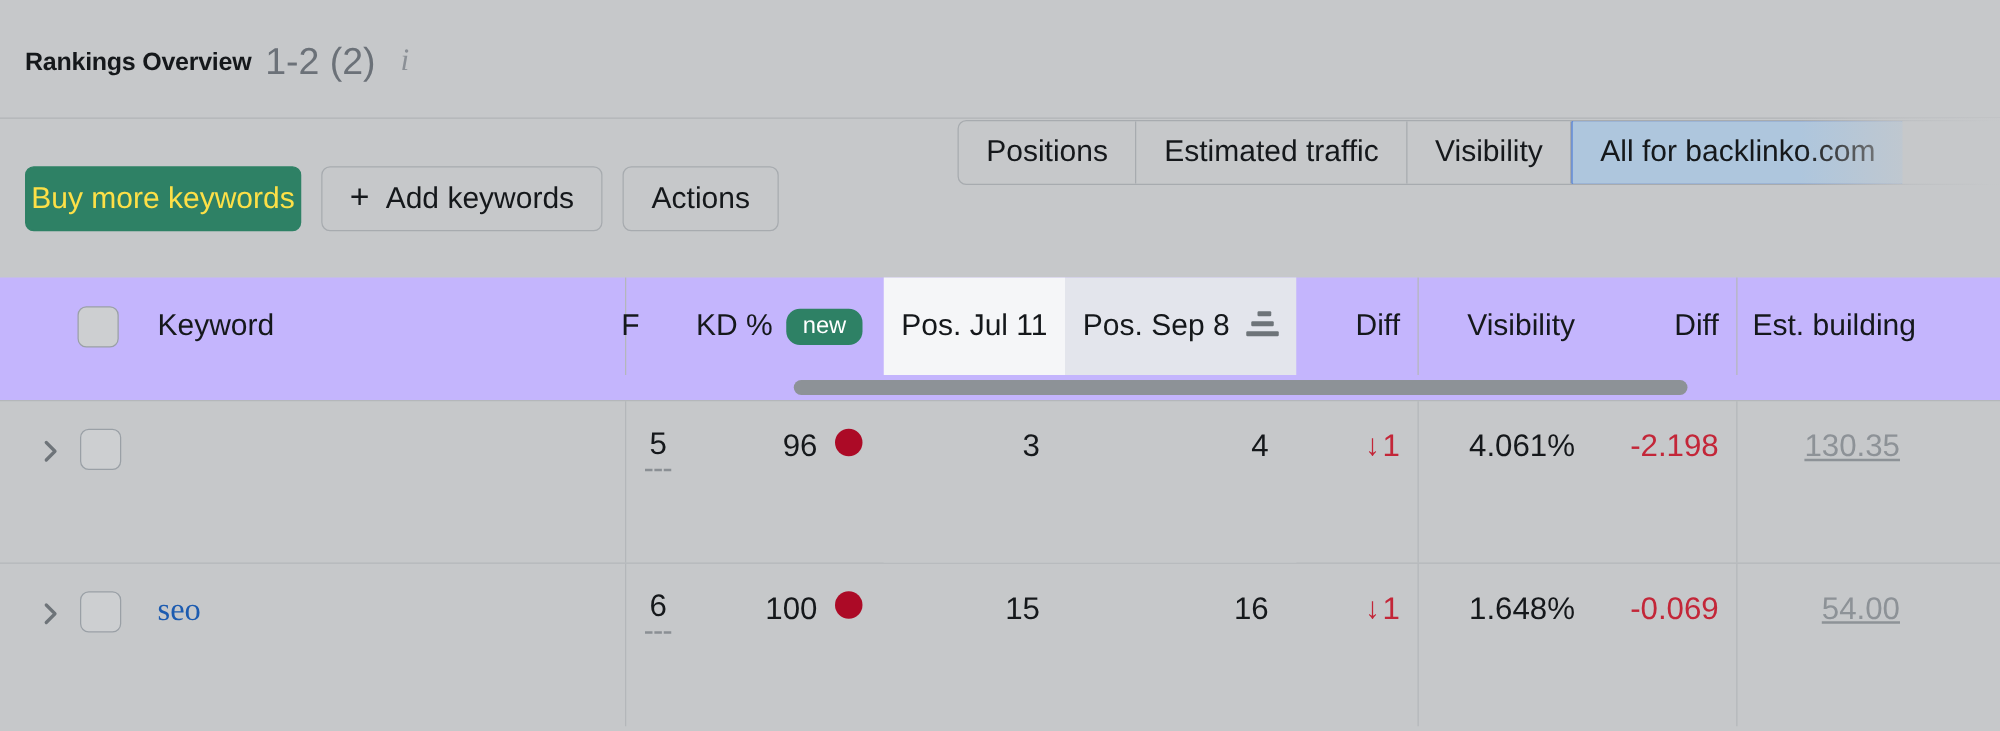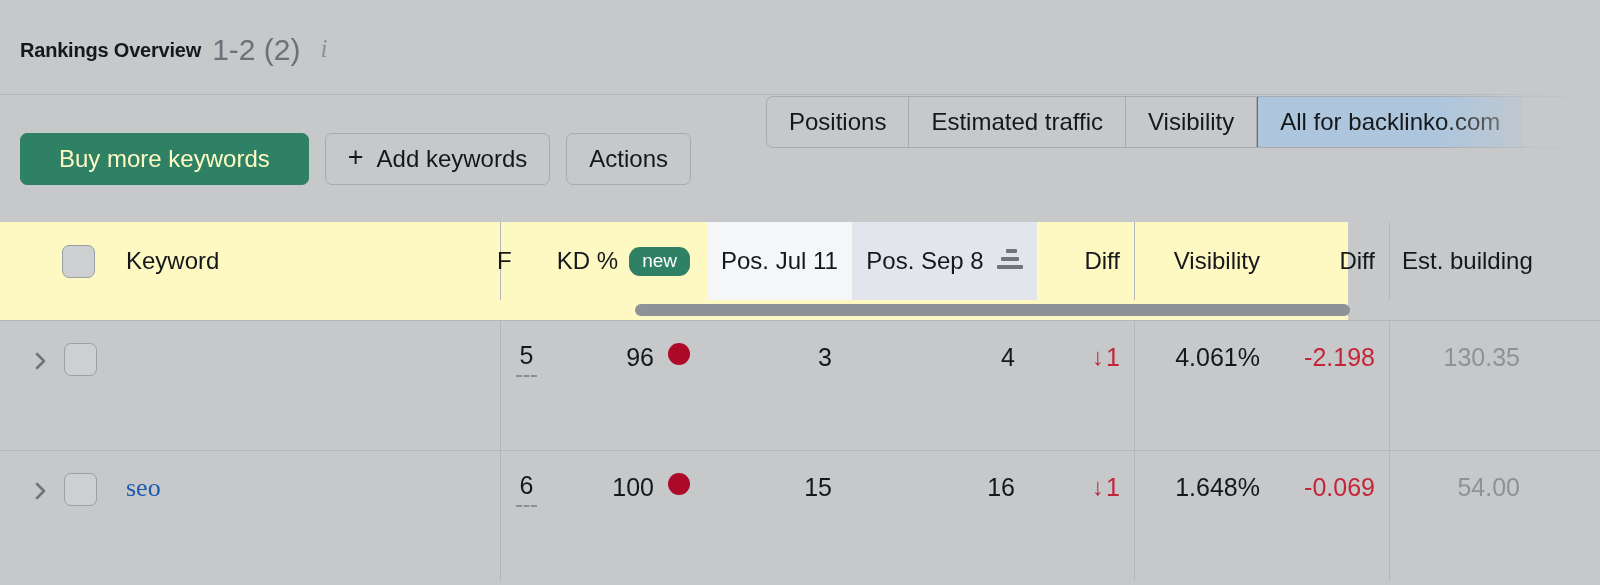--- a/index.html
+++ b/index.html
@@ -67,22 +67,22 @@
     display: inline-flex;
     align-items: center;
     justify-content: center;
     border-radius: 7px;
     font-size: 24px;
     cursor: pointer;
     white-space: nowrap;
   }
   .btn-primary {
     background: #2e8165;
-    color: #fef9c3;
-    padding: 0 38px;
+    color: #fde047;
+    padding: 0 4px;
     border: 1px solid #2e8165;
   }
   .btn-outline {
     background: transparent;
     color: #15181b;
     border: 1px solid #a7abaf;
     padding: 0 22px;
   }
   .btn-gap { margin-left: 16px; }
   .plus-icon {
@@ -137,22 +137,22 @@
   .table {
     position: absolute;
     left: 0; top: 222px;
     width: 1600px;
     height: 363px;
   }
 
   .thead {
     position: absolute;
     left: 0; top: 0;
-    width: 1348px; height: 98px;
-    background: #fef9c3;
+    width: 1600px; height: 98px;
+    background: #c4b5fd;
   }
   .row {
     position: absolute;
     left: 0;
     width: 1600px;
     height: 130px;
     background: #c6c8ca;
     border-top: 1px solid #b4b7ba;
   }
   .row-1 { top: 98px; }
@@ -250,21 +250,21 @@
     background: #6e7479;
     border-radius: 1px;
     margin-bottom: 4px;
   }
   .sort-icon i:nth-child(1) { width: 11px; margin-left: 9px; }
   .sort-icon i:nth-child(2) { width: 18px; margin-left: 4px; }
   .sort-icon i:nth-child(3) { width: 26px; margin-left: 0; }
 
   .down-arrow { font-size: 24px; color: #c32638; margin-right: 2px; }
   .val-red { color: #c32638; }
-  .val-dim { color: #8d9297; }
+  .val-dim { color: #8d9297; text-decoration: underline; }
 
   
   .vline {
     position: absolute;
     top: 0;
     width: 1px;
     background: #b4b7ba;
   }
 
   

